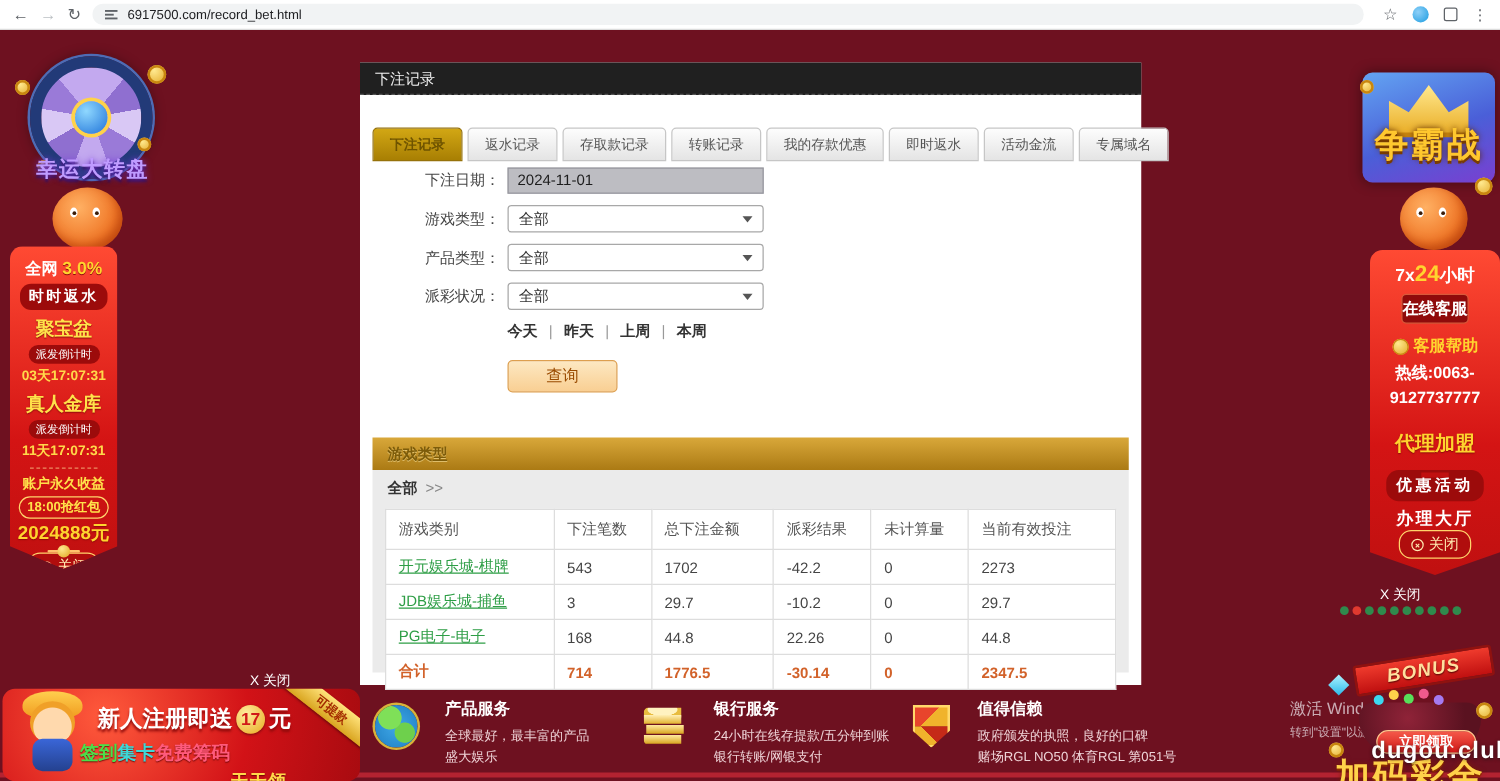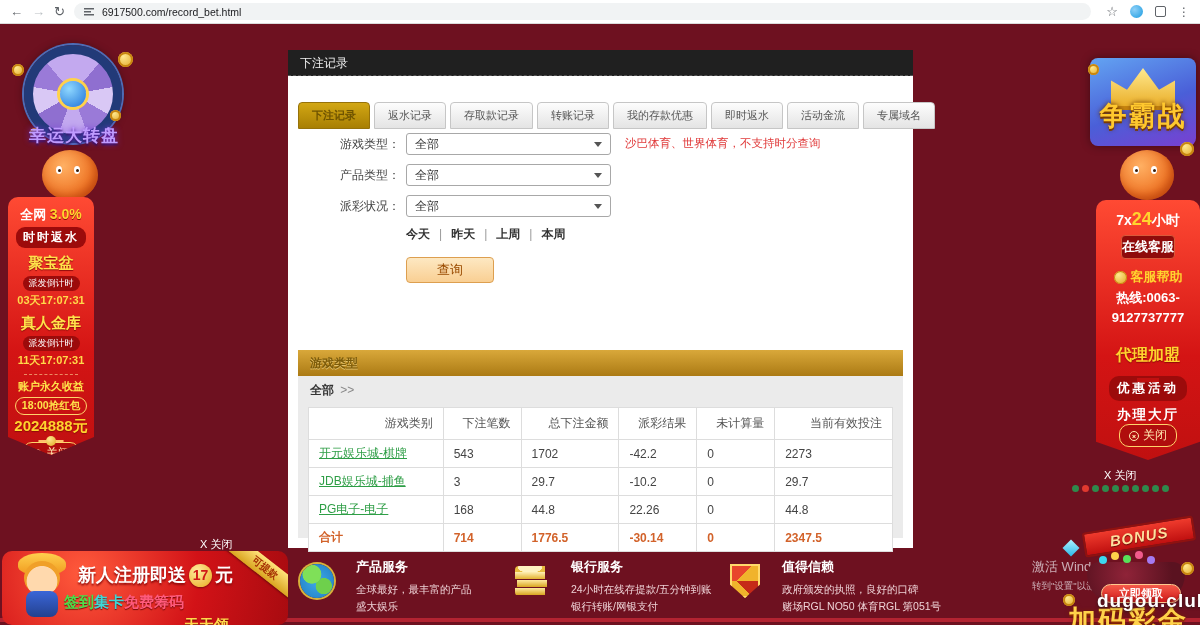--- a/index.html
+++ b/index.html
@@ -41,21 +41,21 @@
   .quick{margin-left:78px;margin-top:6px;font-size:12px;color:#333;display:flex;align-items:center}
   .ql{cursor:pointer;font-weight:bold;color:#333}
   .ql:not(:last-child)::after{content:"|";color:#999;font-weight:normal;margin:0 9px}
   .qbtn{margin-left:78px;margin-top:14px;width:88px;height:26px;background:linear-gradient(#fde8c2,#f9cf93);border:1px solid #dd9f4f;border-radius:4px;color:#9a4b00;font-size:13px;cursor:pointer;font-family:inherit}
   .sec-head{position:absolute;left:10px;top:300px;width:605px;height:26px;background:linear-gradient(#d9a83a,#ab7a14);color:#7d5c0a;font-size:12px;font-weight:bold;line-height:26px;padding-left:12px;text-shadow:0 1px 0 rgba(255,235,170,.55)}
   .sec-body{position:absolute;left:10px;top:326px;width:605px;height:162px;background:#ebebeb}
   .filter-row{padding:6px 12px;font-size:12px;color:#333}
   .filter-all{font-weight:bold;cursor:pointer;color:#333}
   .filter-arrows{color:#888;margin-left:3px}
   .bet-table{border-collapse:collapse;margin:2px 10px 0;width:585px;background:#fff;font-size:12px}
-  .bet-table th{font-weight:normal;color:#555;text-align:right;padding:7px 10px;border:1px solid #ddd}
+  .bet-table th{font-weight:normal;color:#555;text-align:left;padding:7px 10px;border:1px solid #ddd}
   .bet-table td{padding:5px 10px;border:1px solid #ddd;color:#444}
   .game-link{color:#2e9e46;text-decoration:underline;cursor:pointer}
   .total td{color:#d2622a;font-weight:bold}
 
   
   .footer{position:absolute;left:300px;top:534px;display:flex}
   .fcol{display:flex;gap:22px}
   .fcol1{width:215px}.fcol2{width:215px}.fcol3{width:280px}
   .ftitle{color:#fff;font-size:13px;font-weight:bold;margin-bottom:5px}
   .fline{color:#eed2d6;font-size:10.5px;line-height:17px;white-space:nowrap}
@@ -170,23 +170,26 @@
       <span class="tab active">下注记录</span>
       <span class="tab">返水记录</span>
       <span class="tab">存取款记录</span>
       <span class="tab">转账记录</span>
       <span class="tab">我的存款优惠</span>
       <span class="tab">即时返水</span>
       <span class="tab">活动金流</span>
       <span class="tab">专属域名</span>
     </div>
 
-    <div class="note">沙巴体育、世界体育，不支持时分查询</div>
 
     <div class="form">
+      <div class="frow">
+        <span class="flabel">下注日期：</span>
+        <input class="dateinput" value="2024-11-01" style="">
+      </div>
       <div class="frow">
         <span class="flabel">游戏类型：</span>
         <div class="select">
           <span>全部</span>
           <span class="caret"></span>
         </div>
       </div>
       <div class="frow">
         <span class="flabel">产品类型：</span>
         <div class="select">

